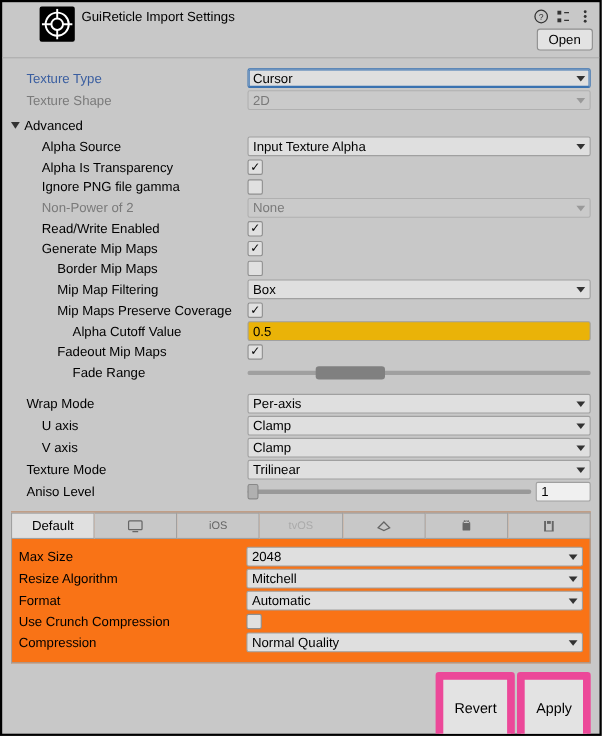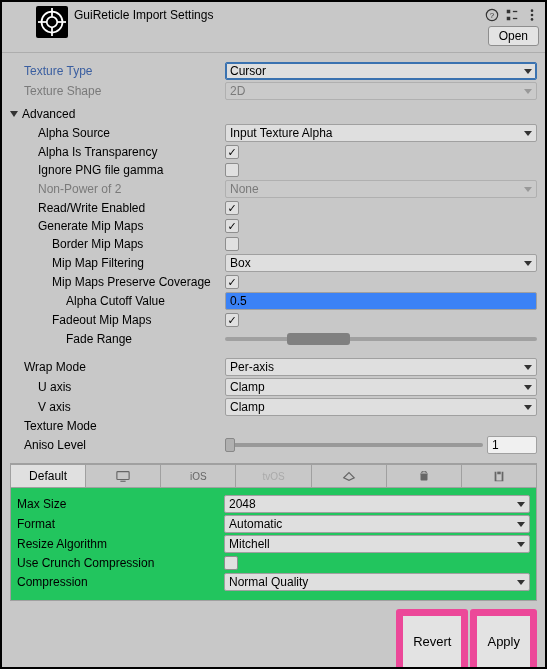--- a/index.html
+++ b/index.html
@@ -101,21 +101,21 @@
     width: 14px; height: 14px;
     background: #e0e0e0;
     border: 1px solid #8e8e8e;
     border-radius: 2px;
     display: inline-flex; align-items: center; justify-content: center;
     cursor: pointer;
   }
   .check { font-size: 11px; line-height: 1; color: #000; }
   .textfield {
     flex: 1;
-    background: #3b82f6;
+    background: #eab308;
     border: 1px solid #a0a0a0;
     border-radius: 2px;
     padding: 1px 4px;
     height: 18px;
   }
   .foldout {
     display: flex;
     align-items: center;
     padding: 6px 0 2px 0;
     cursor: pointer;
@@ -165,21 +165,21 @@
     display: flex; align-items: center; justify-content: center;
     height: 24px;
   }
   .tab:first-child { border-left: 1px solid #a0a0a0; }
   .tab.active { background: #e0e0e0; }
   .platform-panel {
     border: 1px solid #a0a0a0;
     border-top: none;
     margin: 0 8px;
     padding: 6px 6px 8px 6px;
-    background: #22c55e;
+    background: #f97316;
   }
   .footer {
     display: flex;
     justify-content: flex-end;
     padding: 8px;
     gap: 2px;
   }
   .btn {
     background: #e3e3e3;
     border: 7px solid #ec4899;
@@ -382,20 +382,26 @@
     <div class="label indent-2">V axis</div>
     <div class="control">
         <div class="dropdown">
           <span>Clamp</span>
           <span class="dropdown-arrow"></span>
         </div>
       </div>
   </div>
   <div class="row">
     <div class="label indent-1">Texture Mode</div>
+    <div class="control">
+        <div class="dropdown">
+          <span>Trilinear</span>
+          <span class="dropdown-arrow"></span>
+        </div>
+      </div>
   </div>
   <div class="row">
     <div class="label indent-1">Aniso Level</div>
     <div class="control">
       <div class="slider-wrap">
         <div class="track">
             <div class="thumb" style="left:0%"></div>
           </div>
       </div>
       <div class="num-field">1</div>
@@ -442,33 +448,33 @@
   <div class="row">
     <div class="label" style="width:207px">Max Size</div>
     <div class="control">
         <div class="dropdown">
           <span>2048</span>
           <span class="dropdown-arrow"></span>
         </div>
       </div>
   </div>
   <div class="row">
+    <div class="label" style="width:207px">Resize Algorithm</div>
+    <div class="control">
+        <div class="dropdown">
+          <span>Mitchell</span>
+          <span class="dropdown-arrow"></span>
+        </div>
+      </div>
+  </div>
+  <div class="row">
     <div class="label" style="width:207px">Format</div>
     <div class="control">
         <div class="dropdown">
           <span>Automatic</span>
-          <span class="dropdown-arrow"></span>
-        </div>
-      </div>
-  </div>
-  <div class="row">
-    <div class="label" style="width:207px">Resize Algorithm</div>
-    <div class="control">
-        <div class="dropdown">
-          <span>Mitchell</span>
           <span class="dropdown-arrow"></span>
         </div>
       </div>
   </div>
   <div class="row">
     <div class="label" style="width:207px">Use Crunch Compression</div>
     <div class="control">
         <span class="checkbox"></span>
       </div>
   </div>

